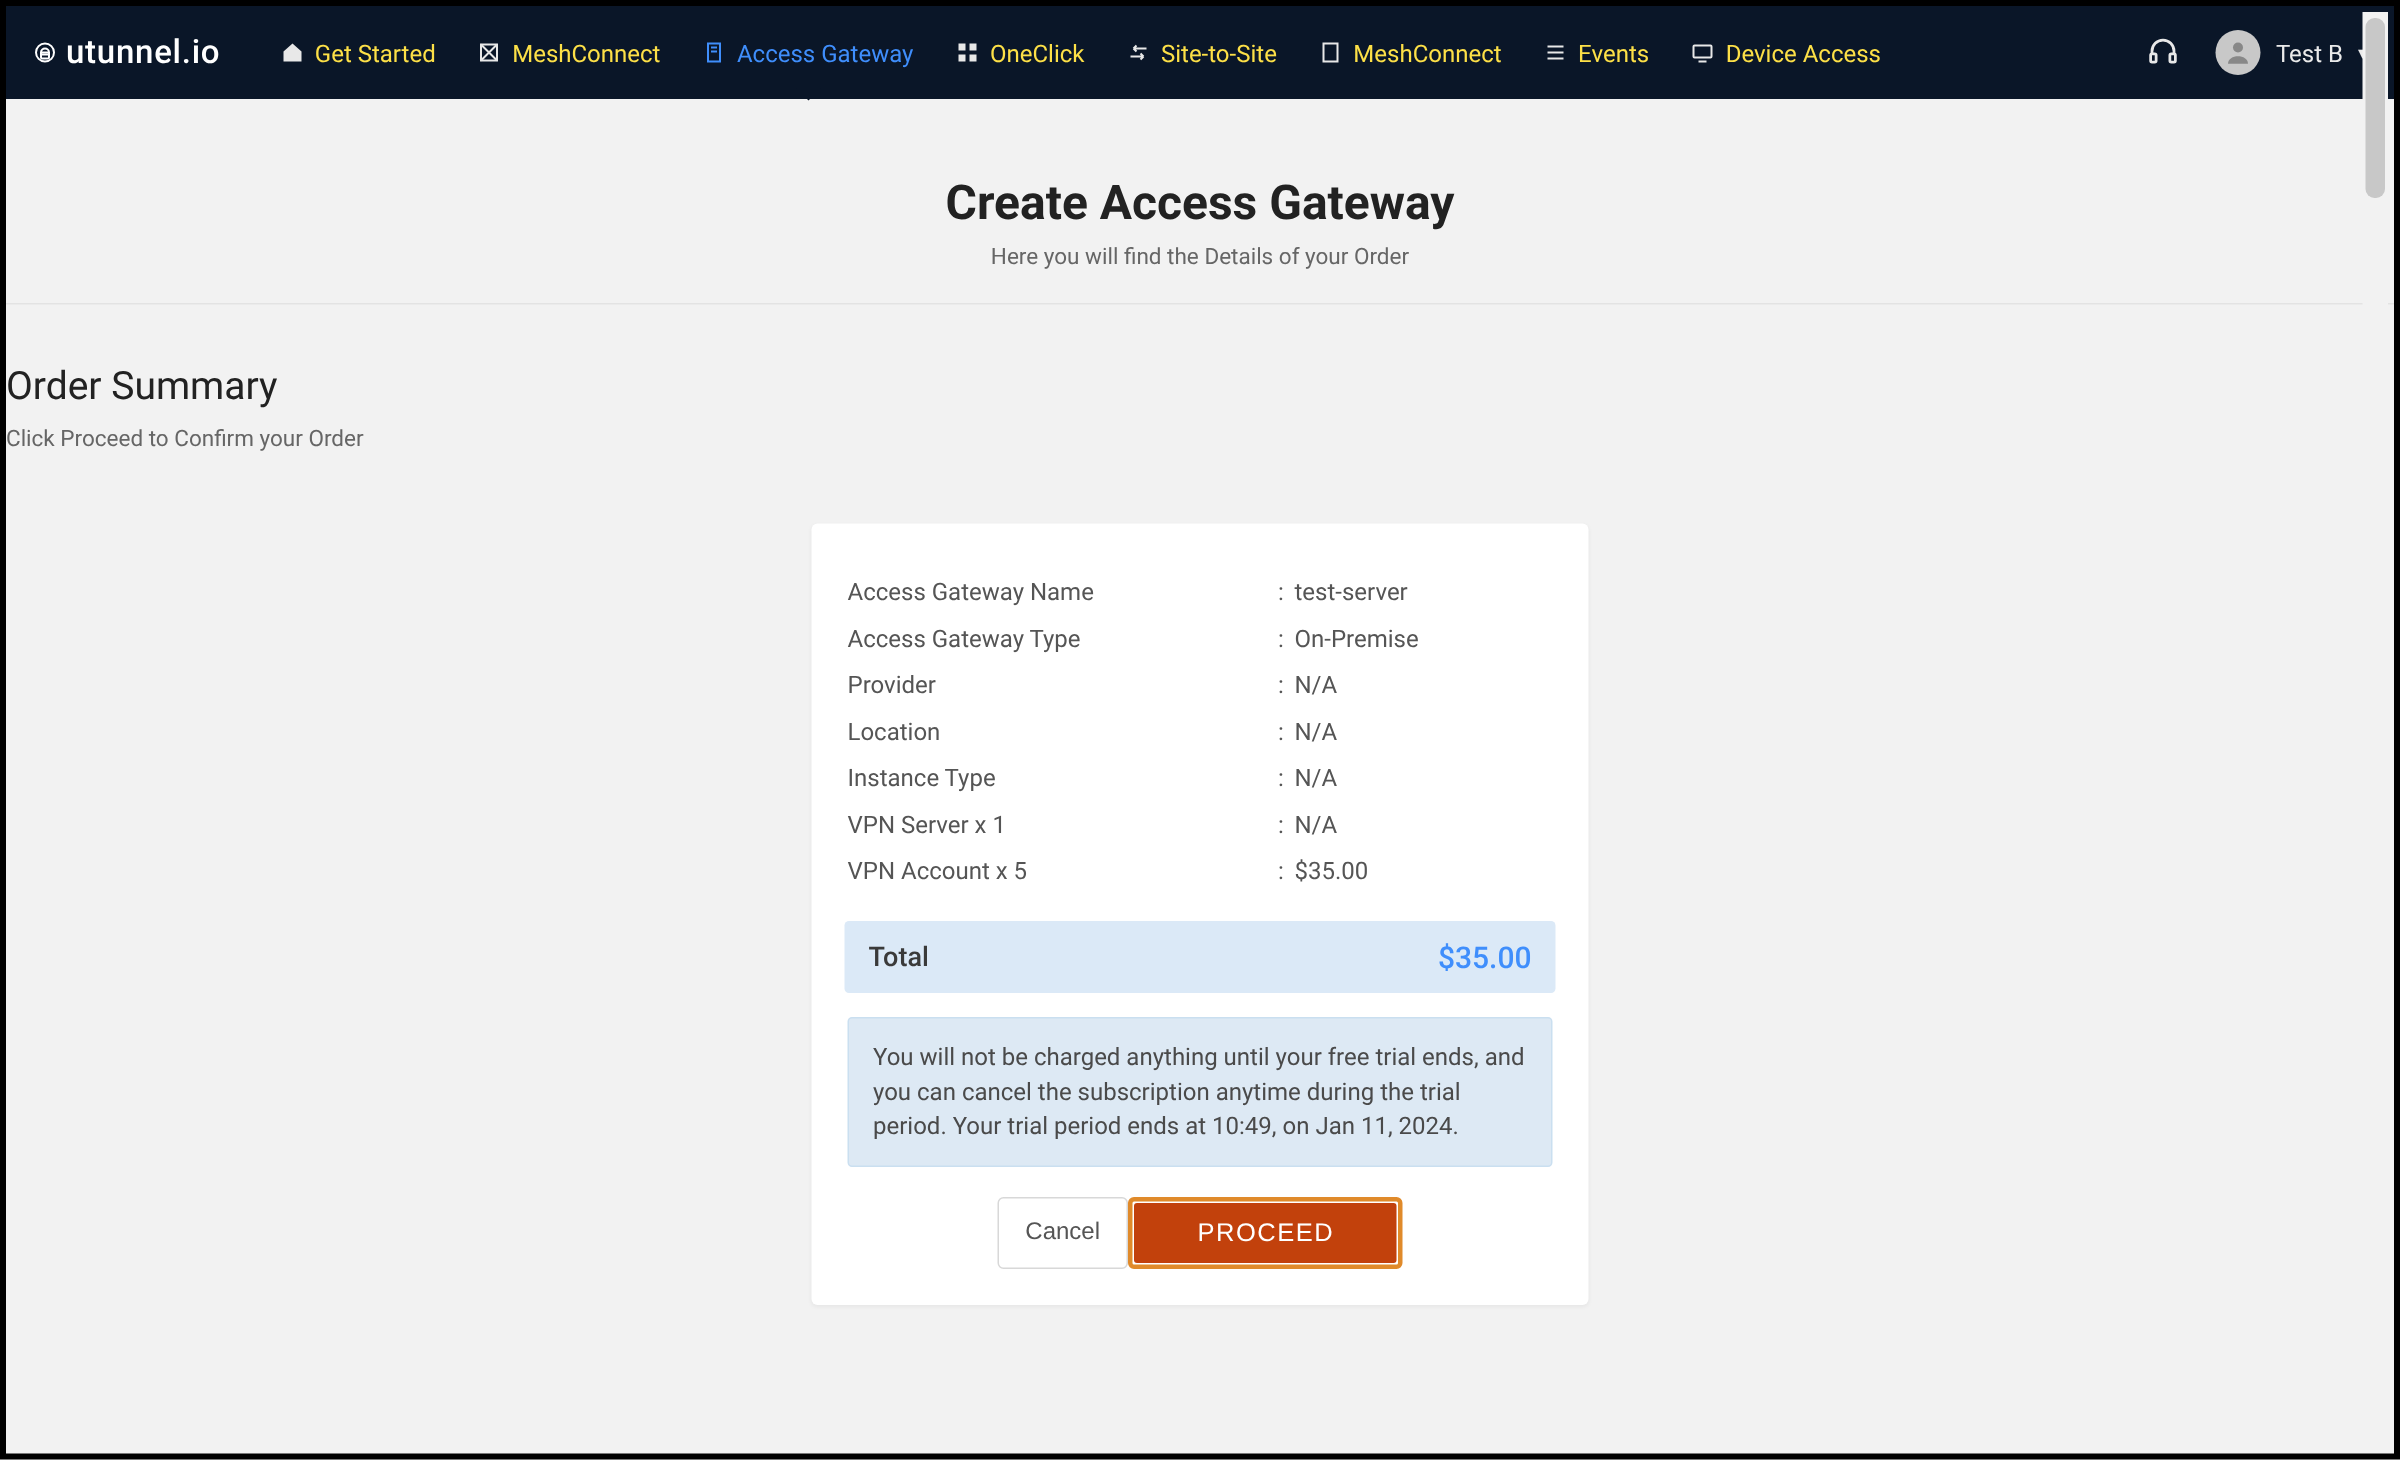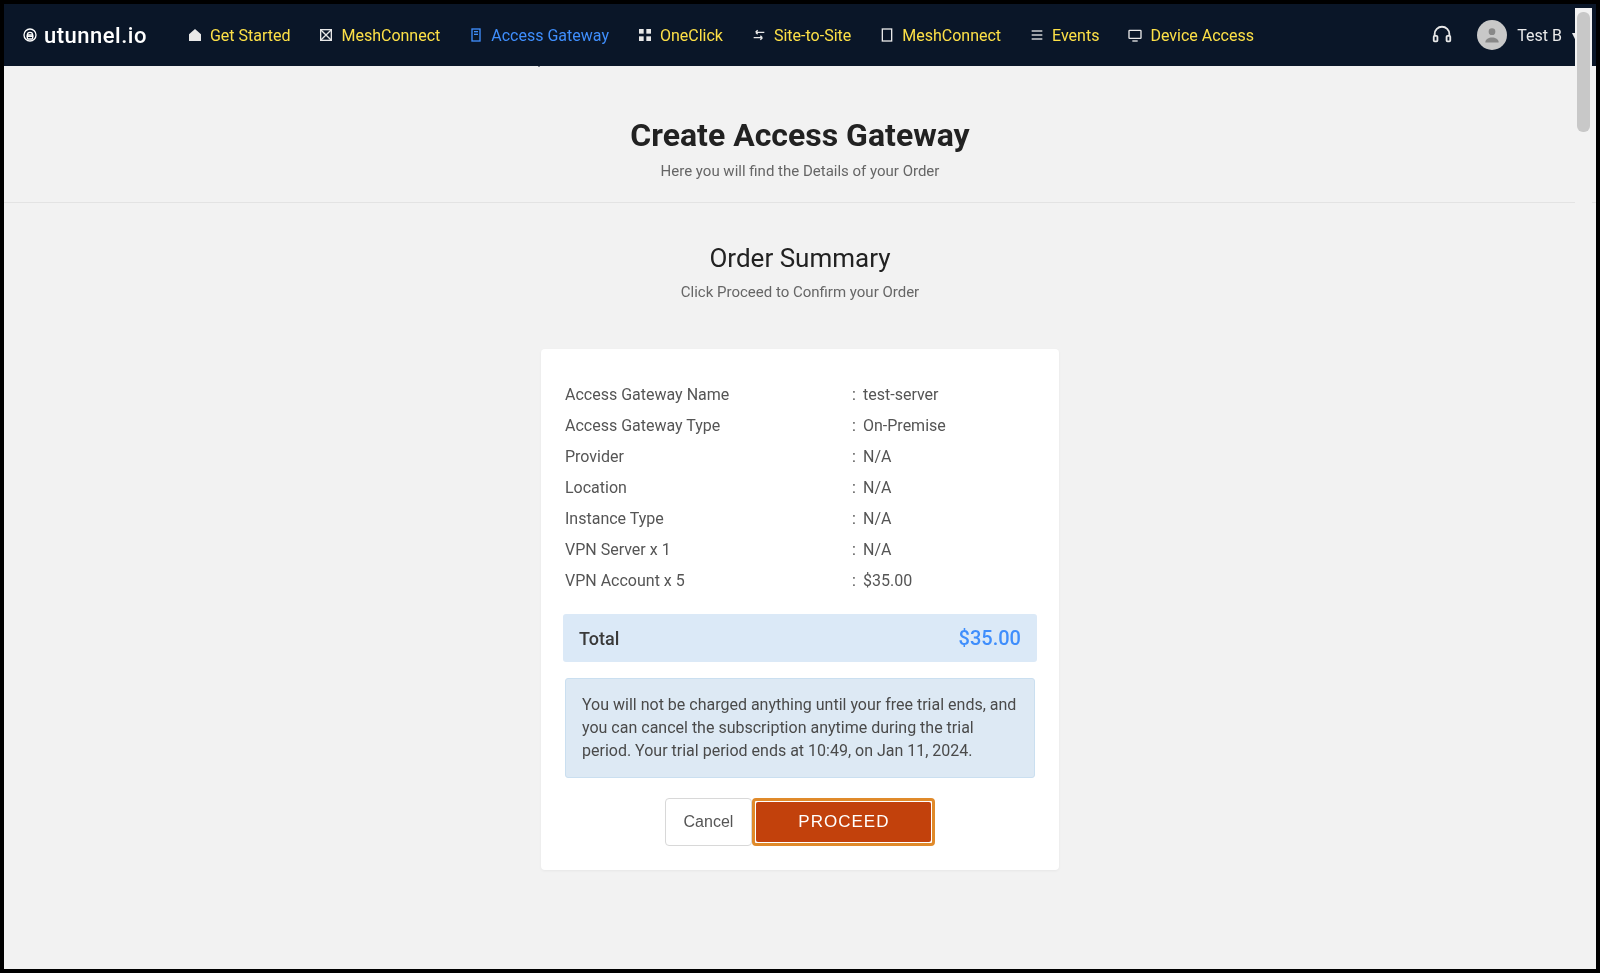--- a/index.html
+++ b/index.html
@@ -75,21 +75,21 @@
   }
   .page-title {
     font-size: 32px;
     font-weight: 700;
     color: #222;
     margin-bottom: 8px;
   }
   .page-subtitle { font-size: 15px; color: #666; }
 
   
-  .section-head { text-align: center; padding: 40px 0 18px 0; }
+  .section-head { text-align: left; padding: 40px 0 18px 0; }
   .section-title { font-size: 26px; font-weight: 400; color:#222; margin-bottom: 10px;}
   .section-subtitle { font-size: 15px; color: #666; }
 
   
   .card {
     width: 518px;
     margin: 30px auto 0 auto;
     background: #fff;
     border-radius: 4px;
     padding: 30px 24px 24px 24px;

